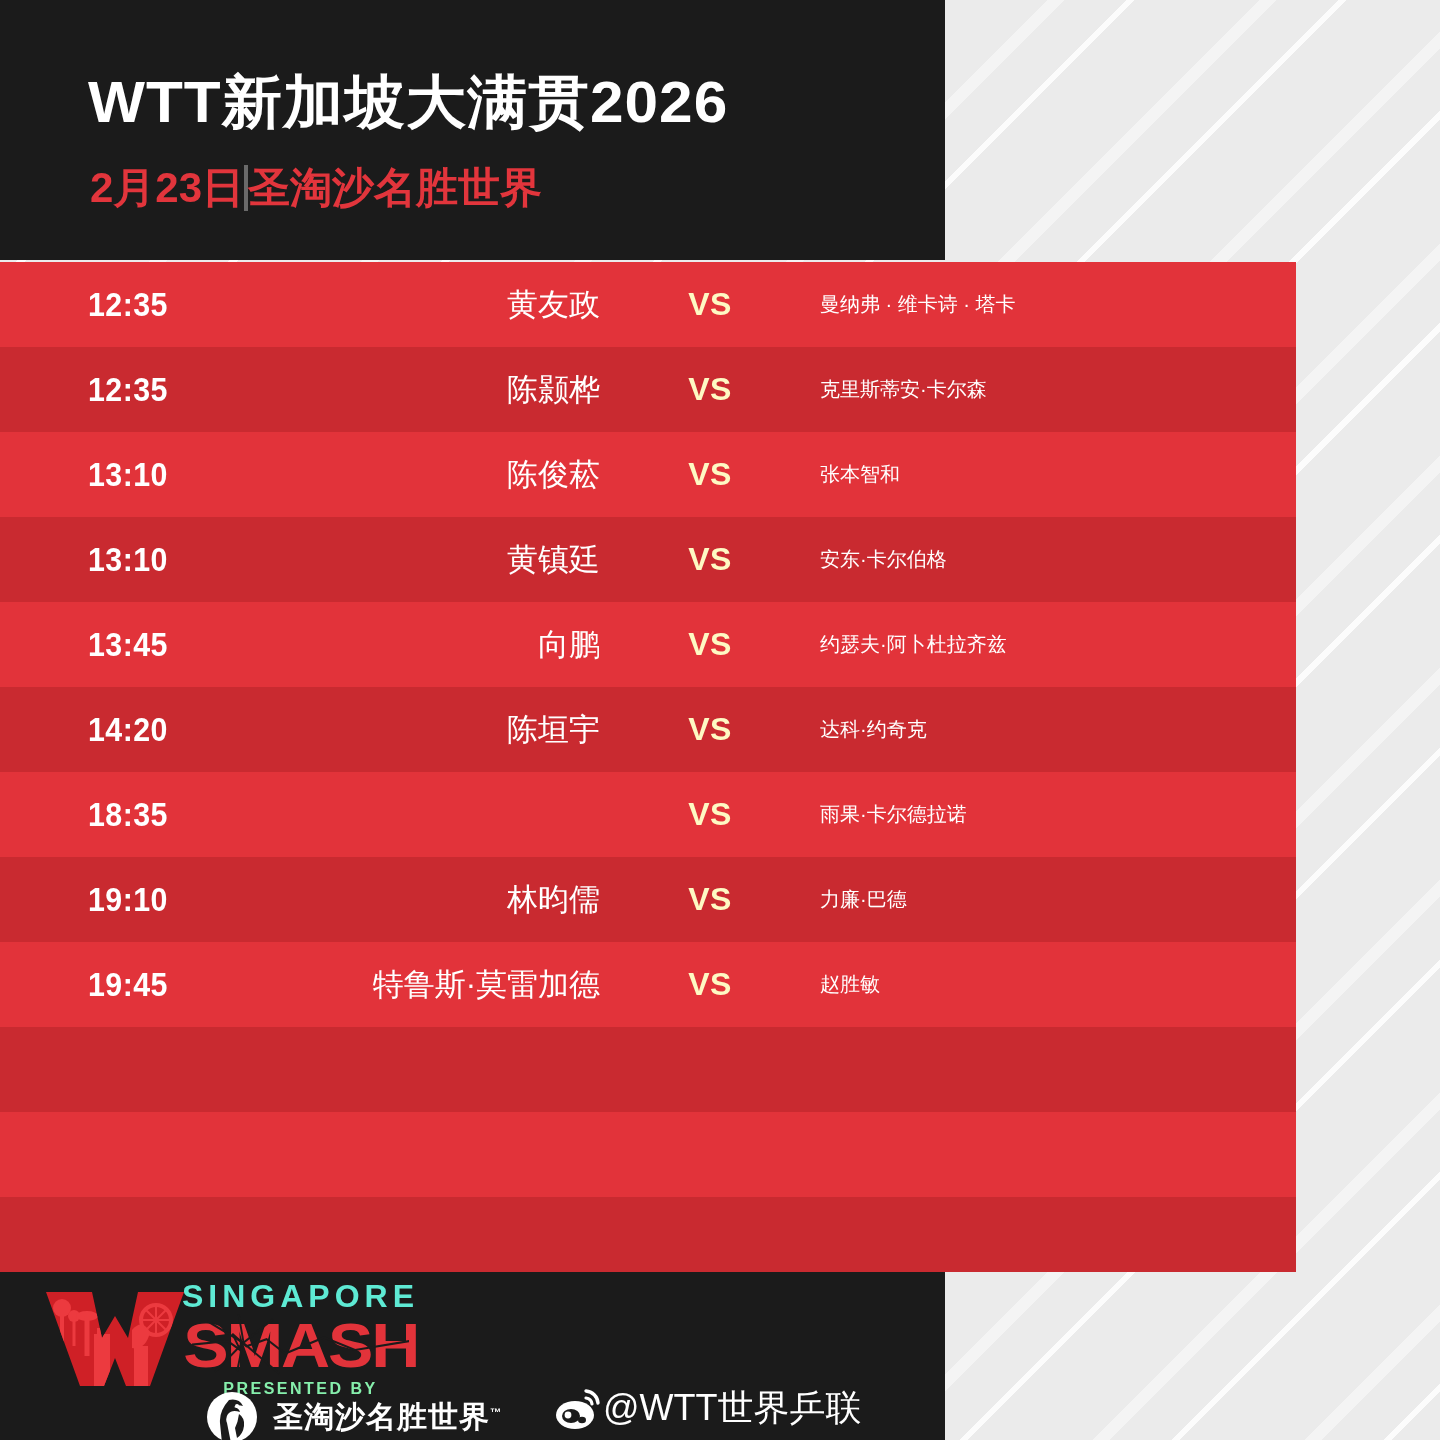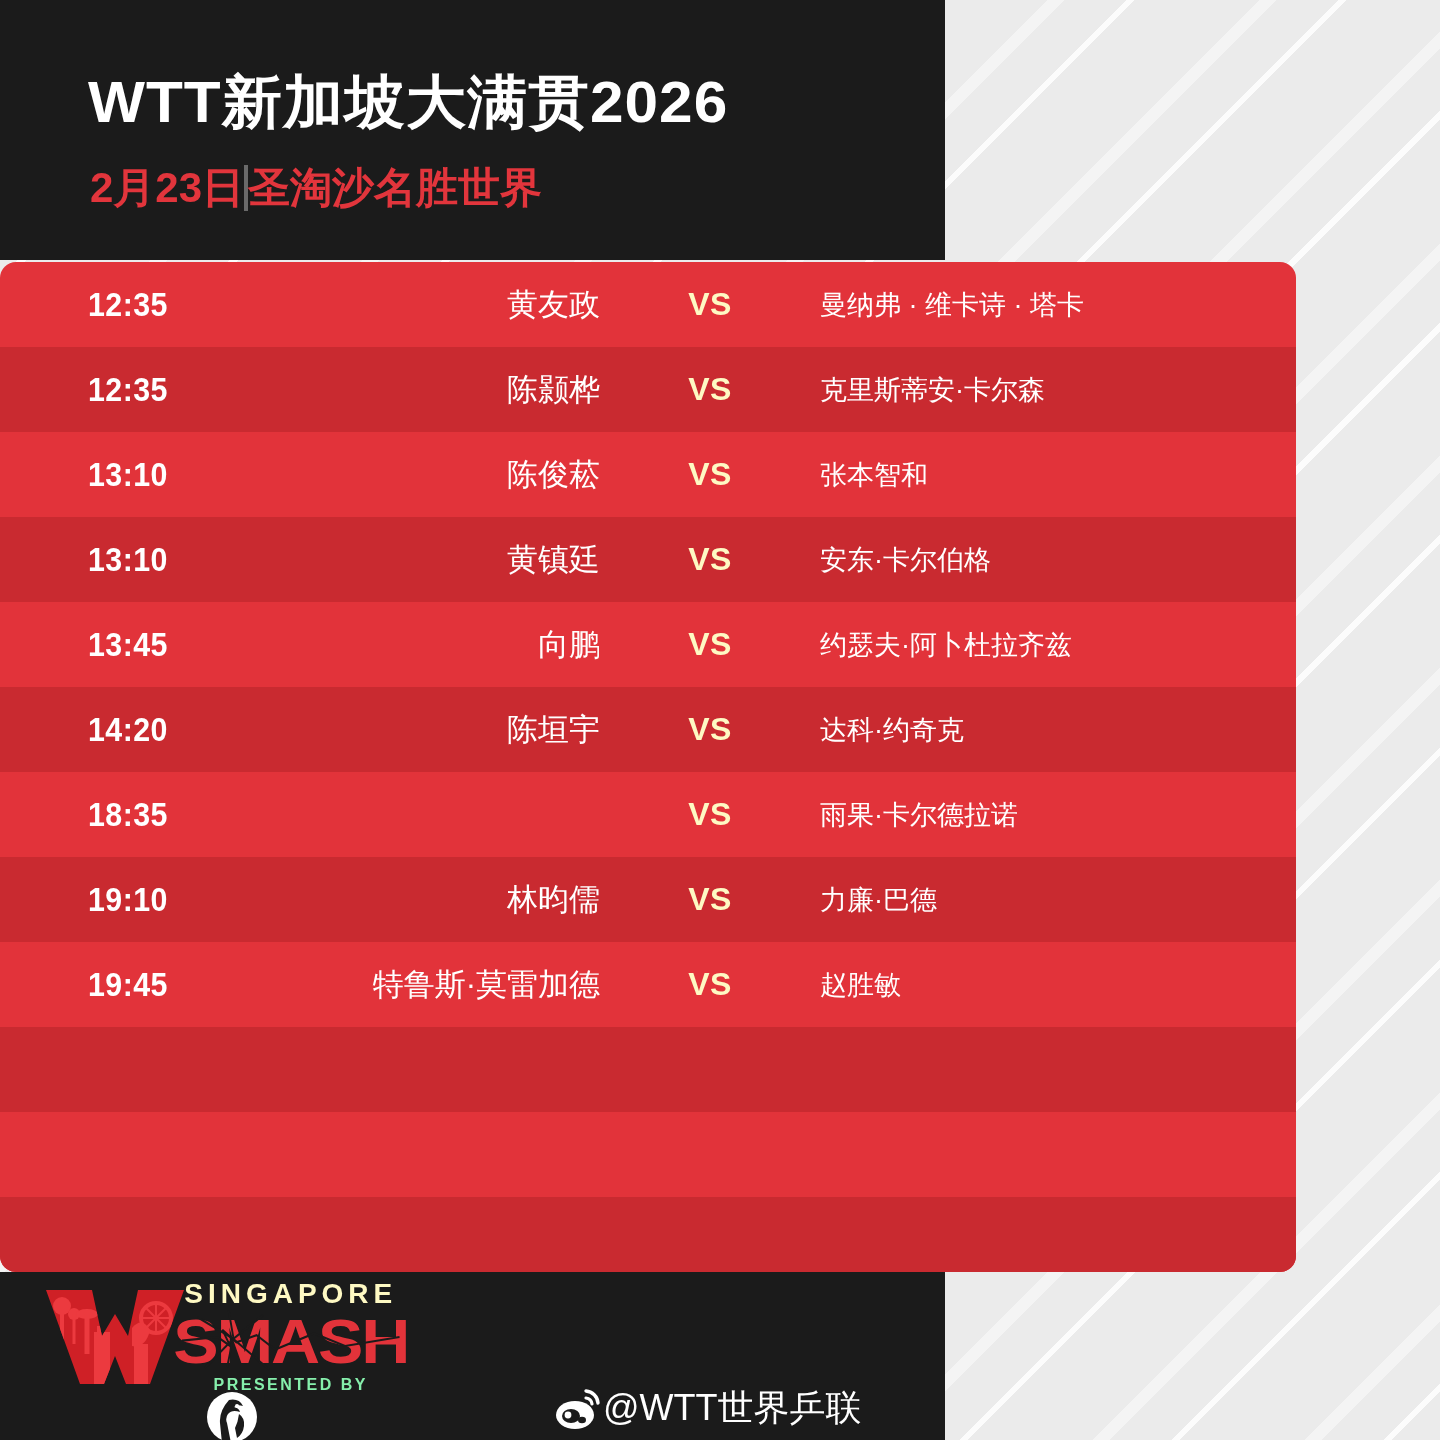--- a/index.html
+++ b/index.html
@@ -66,21 +66,20 @@
     background:#6a6a6a;
   }
 
   
   #panel{
     position:absolute; left:0; top:262px;
     width:1296px; height:1010px;
     background:#e2333a;
     z-index:2;
     overflow:hidden;
-    border-radius:16px;
   }
   .row{
     position:relative;
     height:85px;
     display:flex;
     align-items:center;
     width:100%;
   }
   .row.alt{ background:#c92a30; }
 
@@ -106,21 +105,21 @@
     text-align:center;
     color:#fef9c3;
     font-size:32px;
     font-weight:bold;
     letter-spacing:0.5px;
   }
   .p2{
     position:absolute; left:820px; width:470px;
     text-align:left;
     color:#ffffff;
-    font-size:27px;
+    font-size:20px;
     font-weight:500;
     white-space:nowrap;
   }
   .filler{ height:85px; }
   .filler.alt{ background:#c92a30; }
 
   
   #footer{
     position:absolute; left:0; top:1272px;
     width:945px; height:168px;
@@ -130,21 +129,21 @@
   #smash-block{
     position:absolute; left:40px; top:8px;
     display:flex; align-items:center;
   }
   #w-logo{ width:150px; height:105px; }
   #smash-text{
     display:flex; flex-direction:column; align-items:center;
     margin-left:-8px;
   }
   #singapore{
-    color:#fef9c3; font-size:28px; font-weight:bold;
+    color:#5eead4; font-size:32px; font-weight:bold;
     letter-spacing:5px; line-height:1;
   }
   #smash-wrap{ position:relative; margin-top:2px; }
   #smash{
     color:#e2333a; font-size:63px; font-weight:bold;
     letter-spacing:-2px; line-height:1;
     transform:scaleX(1.08); transform-origin:center;
     display:block;
   }
   #crack{ position:absolute; left:0; top:0; width:100%; height:100%; pointer-events:none; }
@@ -305,20 +304,21 @@
   <div id="rws-block">
     <svg width="54" height="54" viewBox="0 0 54 54">
       <circle cx="27" cy="27" r="25" fill="#ffffff"></circle>
       <path d="M27 6 a21 21 0 0 1 21 21 a21 21 0 0 1 -21 21 a21 21 0 0 1 -21 -21 a21 21 0 0 1 21 -21 z" fill="#ffffff"></path>
       <g fill="#1b1b1b">
         <path d="M24,10 q10,-2 14,6 q-6,-2 -9,1 q5,1 6,5 q-8,-3 -12,2 q-3,4 -1,9 l4,20 q-5,2 -9,0 l-2,-20 q-1,-12 9,-23 z"></path>
         <path d="M34,24 q6,4 5,12 q-1,8 -7,12 l-2,-10 q3,-6 4,-14 z"></path>
         <circle cx="32" cy="16" r="2" fill="#ffffff"></circle>
       </g>
     </svg>
+    <span id="rws-name"><span>圣淘沙名胜世界</span><span id="rws-tm">™</span></span>
   </div>
 </div>
 
 <div id="weibo-block">
   <svg width="48" height="44" viewBox="0 0 48 44">
     <ellipse cx="20" cy="28" rx="19" ry="14" fill="#ffffff"></ellipse>
     <ellipse cx="16" cy="29" rx="9" ry="7" fill="#1b1b1b"></ellipse>
     <circle cx="13" cy="28" r="3.4" fill="#ffffff"></circle>
     <ellipse cx="27" cy="33" rx="4" ry="3.2" fill="#1b1b1b"></ellipse>
     <path d="M31,4 a13,13 0 0 1 12,12" fill="none" stroke="#ffffff" stroke-width="3.4" stroke-linecap="round"></path>

